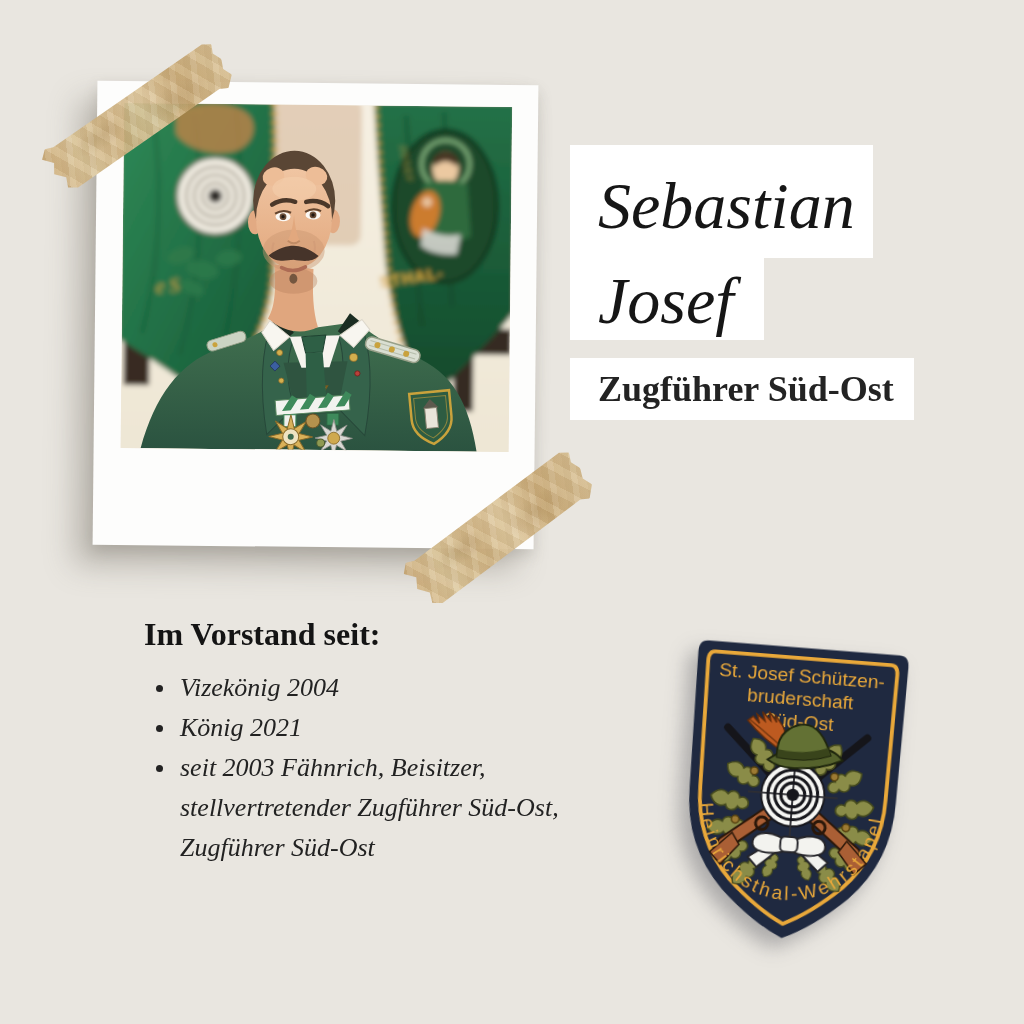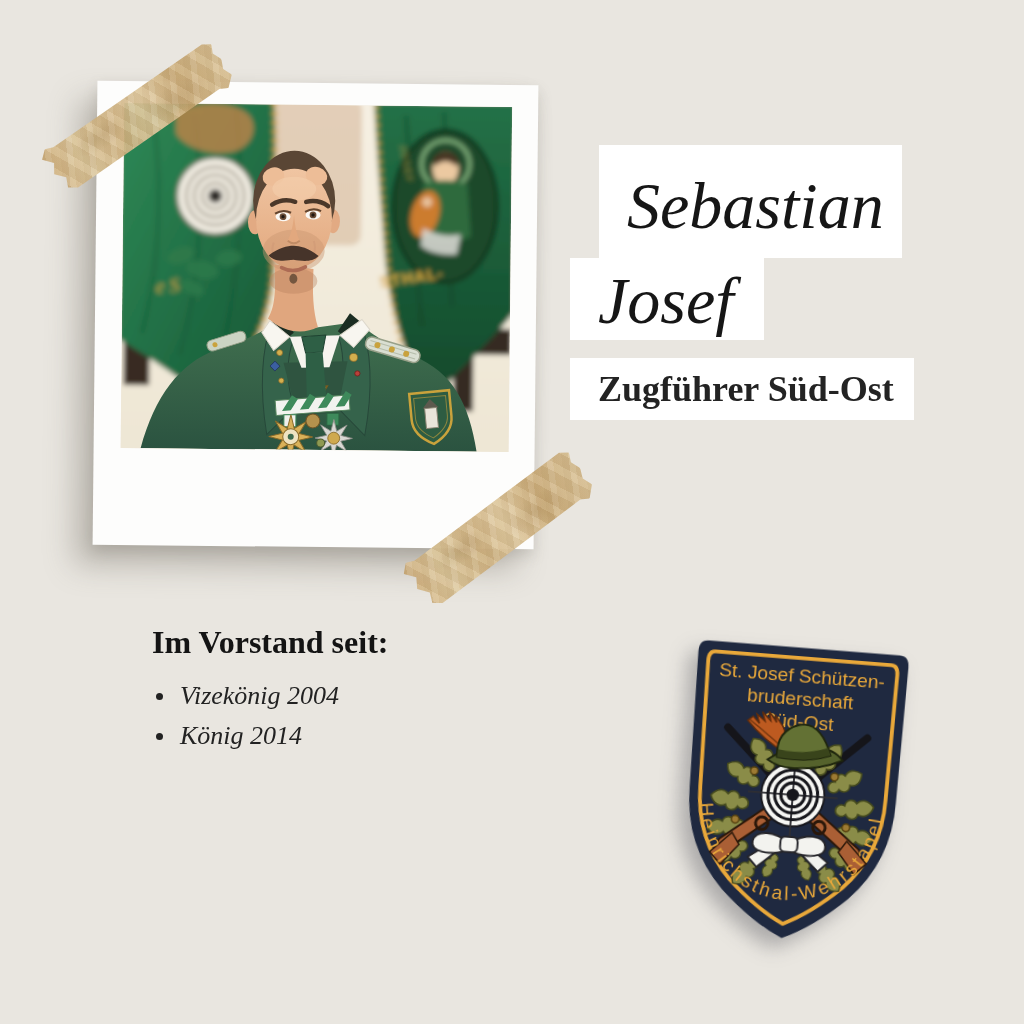--- a/index.html
+++ b/index.html
@@ -23,28 +23,28 @@
                    radial-gradient(ellipse 54px 22px at 70% 62%,rgba(130,95,45,.16),transparent 70%);}
   .tape::after{content:"";position:absolute;inset:0;
         background:repeating-linear-gradient(118deg,rgba(146,110,56,.10) 0 7px,rgba(255,255,255,.08) 7px 13px,rgba(146,110,56,.04) 13px 22px),
                    repeating-linear-gradient(64deg,rgba(120,90,40,.08) 0 11px,rgba(255,246,224,.10) 11px 19px);}
   .tape-tl{left:35px;top:92px;width:205px;height:52px;transform:rotate(-34deg);}
   .tape-br{left:396px;top:502px;width:205px;height:56px;transform:rotate(-36deg);}
 
   
   .name-block{position:absolute;left:570px;background:#ffffff;color:#161616;
               font-style:italic;font-size:66px;line-height:1;white-space:nowrap;}
-  .name-1{top:145px;padding:28px 18px 19px 28px;margin-left:29px;}
+  .name-1{top:145px;padding:28px 18px 19px 28px;}
   .name-2{top:258px;padding:10px 30px 6px 28px;}
   .role-block{position:absolute;left:570px;top:358px;background:#ffffff;color:#232323;
               font-weight:bold;font-size:36px;line-height:38px;padding:12px 20px 12px 28px;white-space:nowrap;text-align:center;}
 
   
   .vorstand{position:absolute;left:140px;top:612px;width:480px;color:#1c1c1c;}
-  .vorstand h2{margin:12px;font-size:32px;line-height:36px;font-weight:bold;color:#141414;}
+  .vorstand h2{margin:4px;font-size:32px;line-height:36px;font-weight:bold;color:#141414;}
   .vorstand ul{margin:16px 0 12px 0;padding:0;list-style:none;width:455px;}
   .vorstand li{position:relative;font-style:italic;font-size:26px;line-height:40px;
                padding-left:40px;color:#222;}
   .vorstand li::before{content:"";position:absolute;left:16px;top:17px;width:7px;height:7px;
                border-radius:50%;background:#222;}
 
   
   .badge{position:absolute;left:666px;top:634px;width:254px;height:316px;
          transform:rotate(4.5deg);
          filter:drop-shadow(-9px 11px 10px rgba(85,85,92,.42));}
@@ -253,21 +253,22 @@
   <div class="tape tape-br"></div>
 
   <div class="name-block name-1">Sebastian</div>
   <div class="name-block name-2">Josef</div>
   <div class="role-block">Zugführer Süd-Ost</div>
 
   <section class="vorstand">
     <h2>Im Vorstand seit:</h2>
     <ul>
       <li>Vizekönig 2004</li>
-      <li>König 2014</li>
+      <li>König 2021</li>
+      <li>seit 2003 Fähnrich, Beisitzer, stellvertretender Zugführer Süd-Ost, Zugführer Süd-Ost</li>
     </ul>
   </section>
 
   <div class="badge">
     <svg viewBox="0 0 260 330">
       <defs>
         <path id="oakleaf" d="M0,-17 C7,-13 9,-7 5,-2 C10,0 10,7 4,9 C7,13 4,18 0,18 C-4,18 -7,13 -4,9 C-10,7 -10,0 -5,-2 C-9,-7 -7,-13 0,-17 Z"></path>
         <path id="arcpath" d="M 34 178 A 96 100 0 0 0 226 178" fill="none"></path>
       </defs>
 

